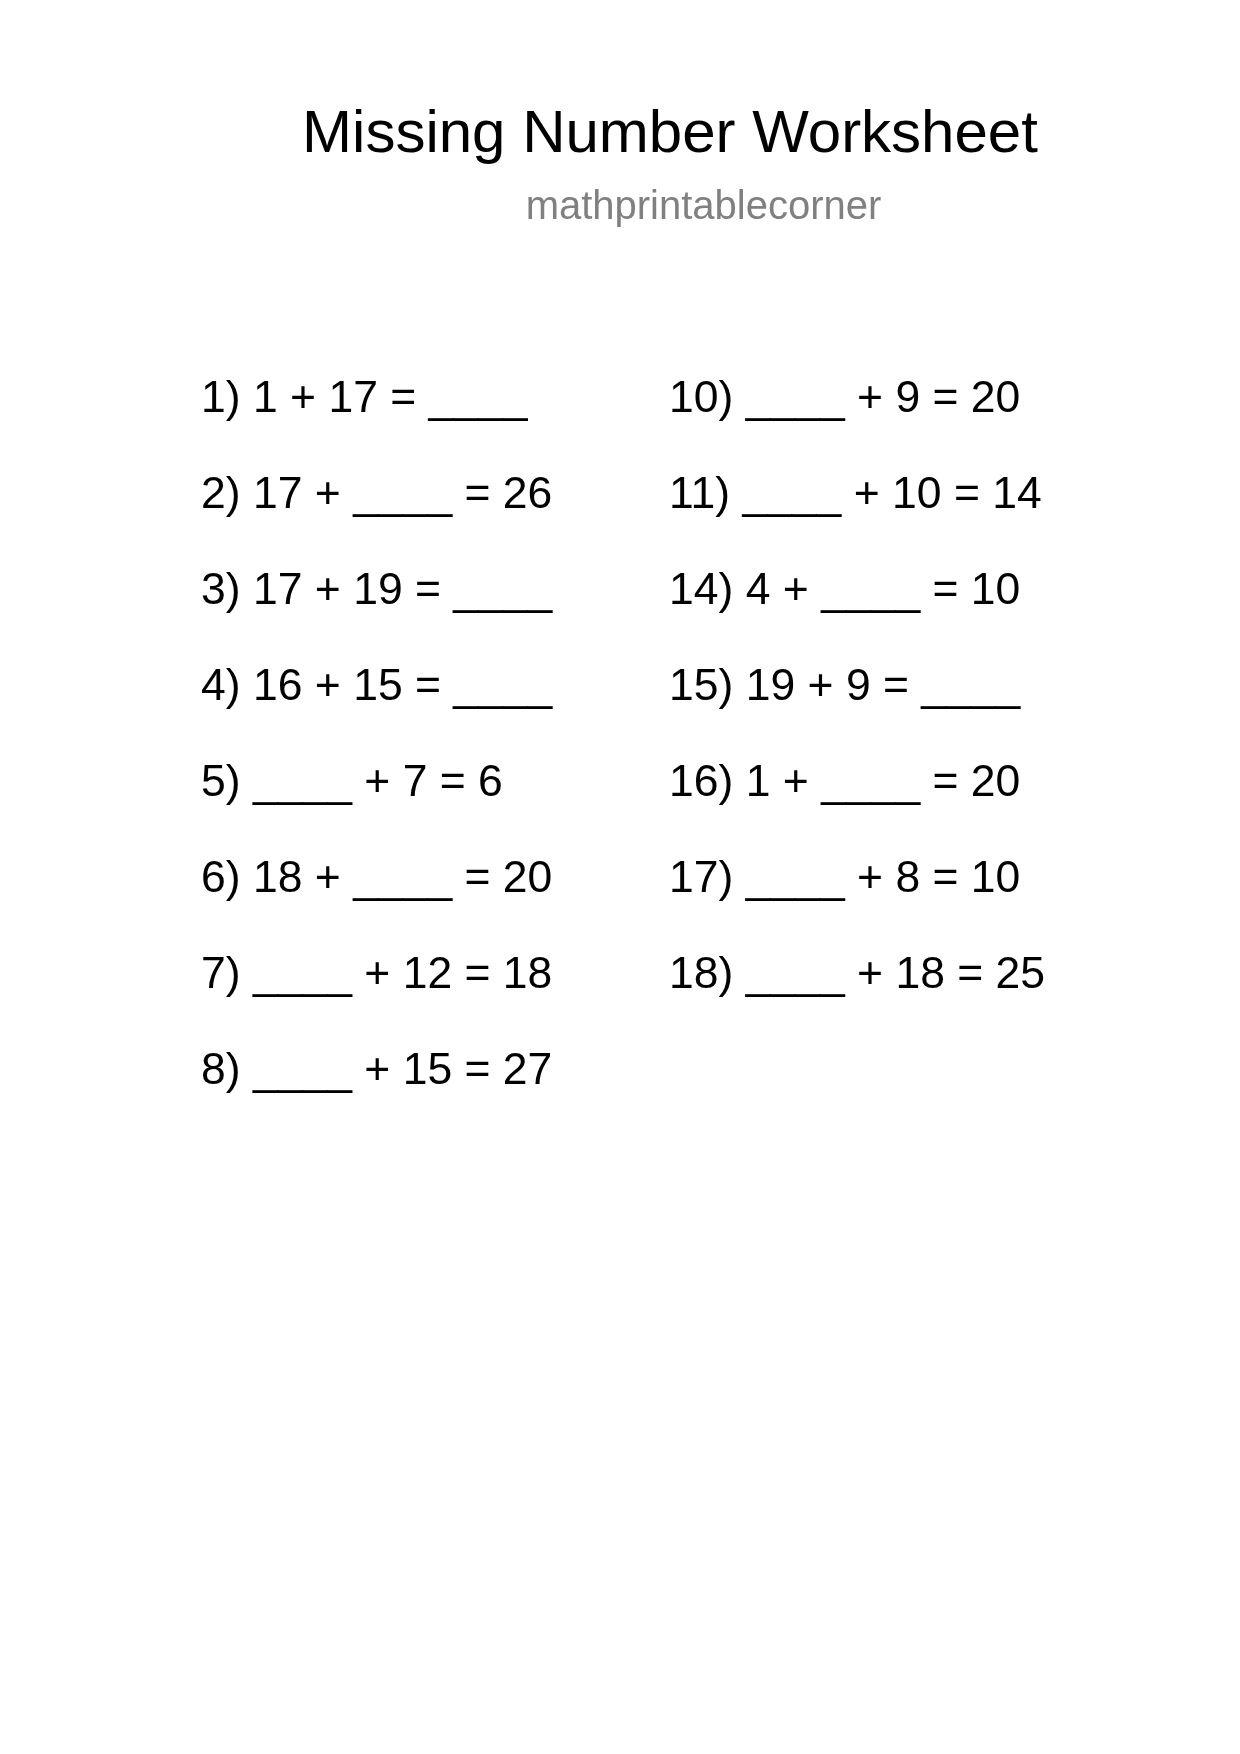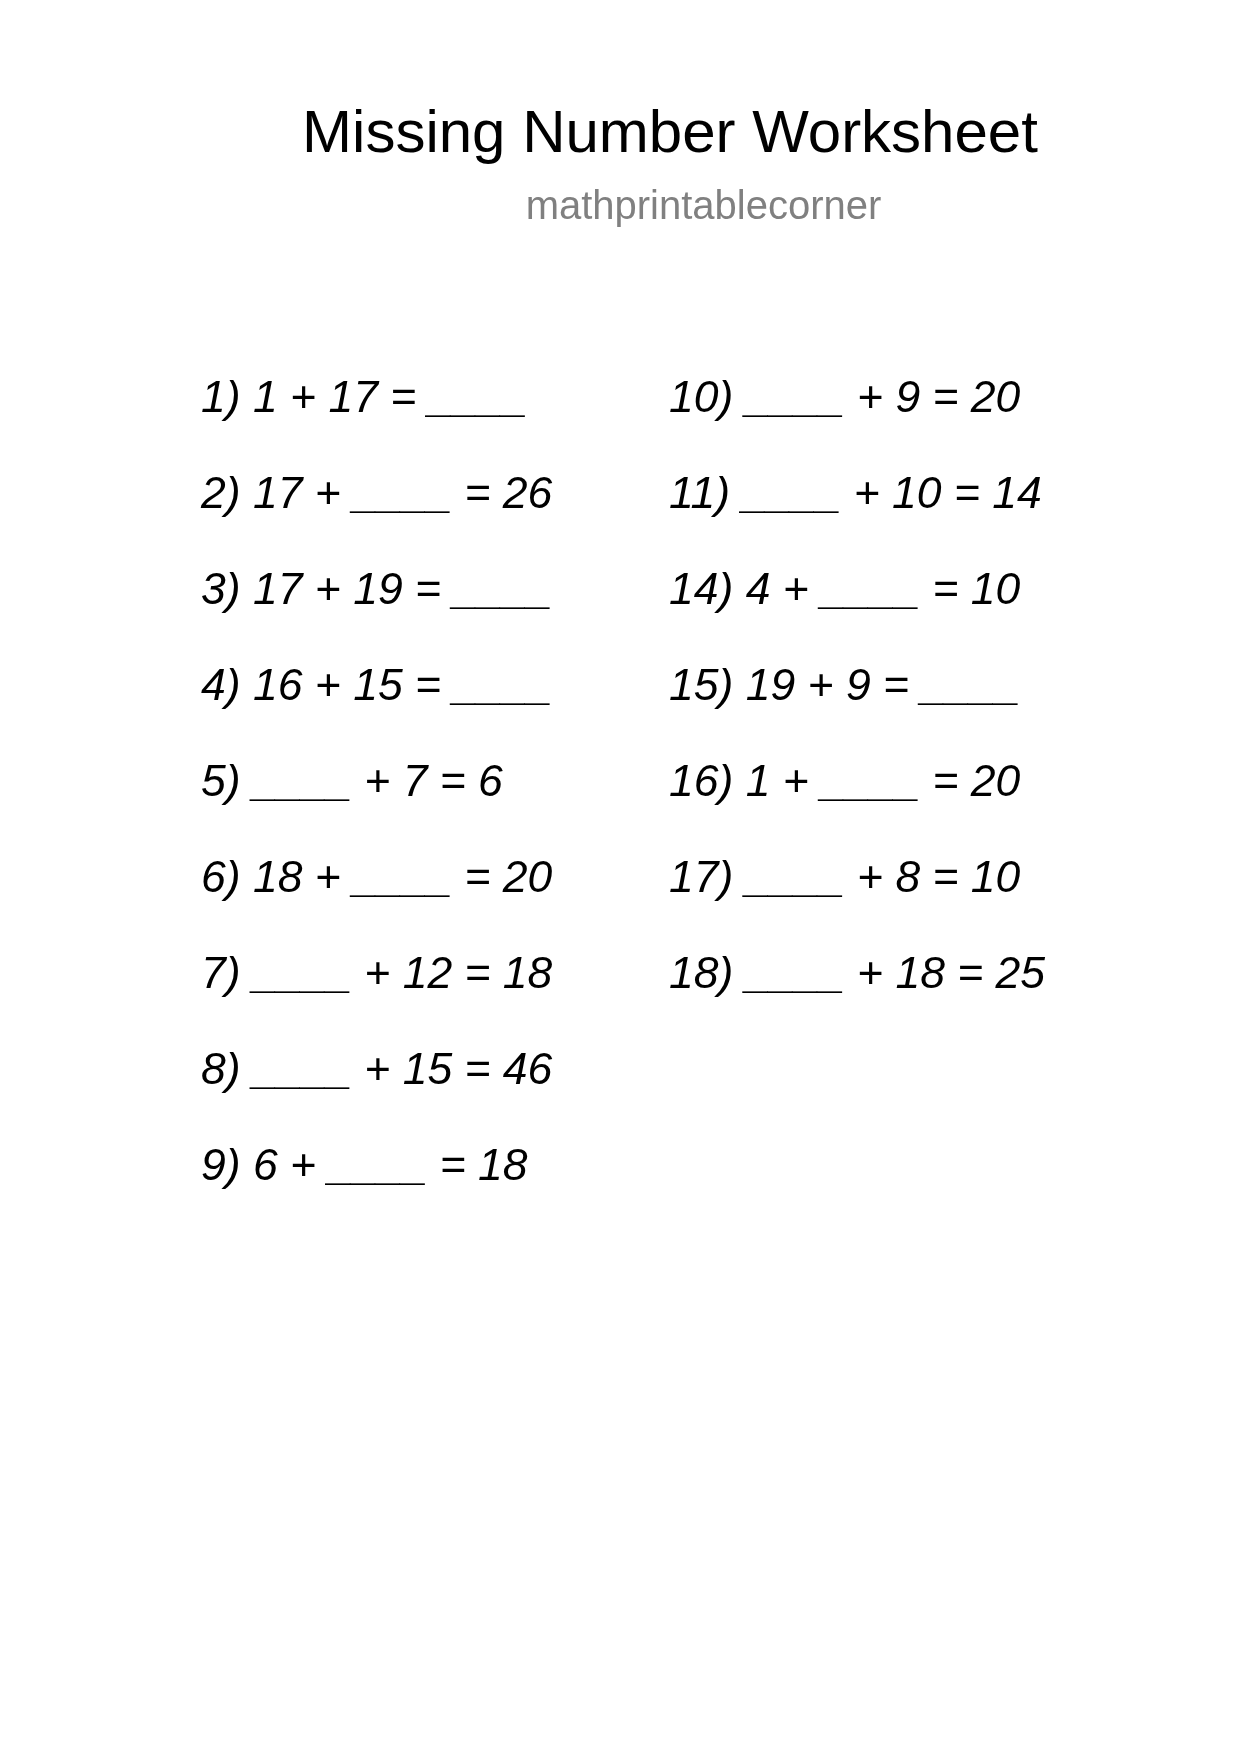--- a/index.html
+++ b/index.html
@@ -12,39 +12,38 @@
       text-align: center; font-size: 60px; line-height: 70px; white-space: nowrap;
     }
     .subtitle {
       position: absolute; left: 0; width: 1407px; top: 181px;
       text-align: center; font-size: 40px; line-height: 48px; color: #808080; white-space: nowrap;
     }
     .col { position: absolute; top: 349px; }
     .col.left { left: 201px; }
     .col.right { left: 669px; }
     .problem {
-      font-size: 44.5px; line-height: 96px; height: 96px; white-space: pre; font-style: italic;
+      font-size: 44.5px; line-height: 96px; height: 96px; white-space: pre;
     }
   </style>
 </head>
 <body>
 
 <div class="title">Missing Number Worksheet</div>
 <div class="subtitle">mathprintablecorner</div>
 
 <div class="col left">
   <div class="problem">1) 1 + 17 = ____</div>
   <div class="problem">2) 17 + ____ = 26</div>
   <div class="problem">3) 17 + 19 = ____</div>
   <div class="problem">4) 16 + 15 = ____</div>
   <div class="problem">5) ____ + 7 = 6</div>
   <div class="problem">6) 18 + ____ = 20</div>
   <div class="problem">7) ____ + 12 = 18</div>
-  <div class="problem">8) ____ + 15 = 46</div>
-  <div class="problem">9) 6 + ____ = 18</div>
+  <div class="problem">8) ____ + 15 = 27</div>
 </div>
 
 <div class="col right">
   <div class="problem">10) ____ + 9 = 20</div>
   <div class="problem">11) ____ + 10 = 14</div>
   <div class="problem">14) 4 + ____ = 10</div>
   <div class="problem">15) 19 + 9 = ____</div>
   <div class="problem">16) 1 + ____ = 20</div>
   <div class="problem">17) ____ + 8 = 10</div>
   <div class="problem">18) ____ + 18 = 25</div>

